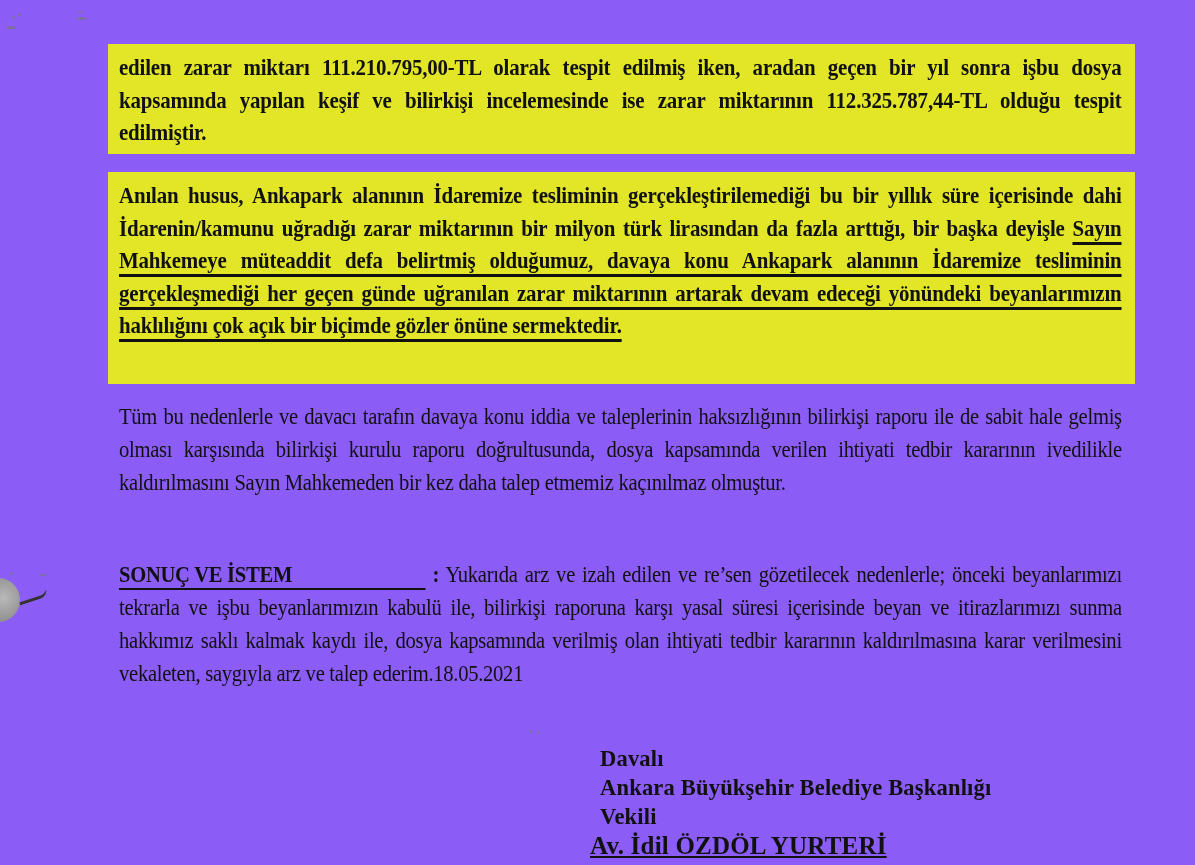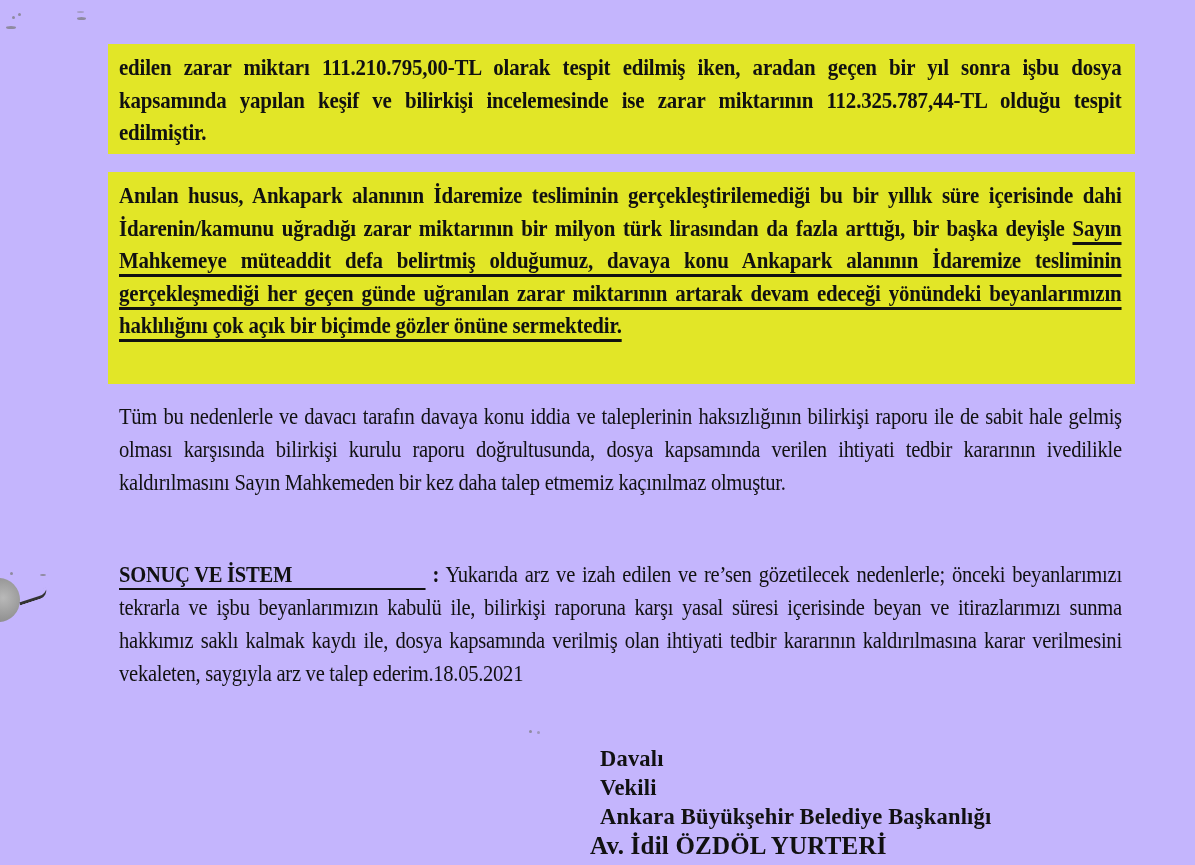--- a/index.html
+++ b/index.html
@@ -12,21 +12,21 @@
       height: 865px;
       position: relative;
       overflow: hidden;
       font-family: "Liberation Serif", "DejaVu Serif", serif;
       color: #111111;
     }
     .page {
       position: absolute;
       left: 0; top: 0;
       width: 1195px; height: 865px;
-      background: #c4b5fd;
+      background: #8b5cf6;
     }
     
     .speck { position: absolute; background: #777; border-radius: 50%; opacity: .7; }
     .hole-punch {
       position: absolute; left: -22px; top: 578px;
       width: 42px; height: 44px; border-radius: 50%;
       background: radial-gradient(circle at 60% 45%, #b9b9b9, #8f8f8f 70%, #a5a5a5);
     }
     .hole-tail {
       position: absolute; left: 18px; top: 592px;
@@ -98,21 +98,21 @@
       width: 480px;
       text-align: left;
       font-family: "Liberation Serif", "DejaVu Serif", serif;
       font-weight: bold;
       font-size: 22.5px;
       line-height: 29px;
       top: 744px;
       letter-spacing: 0.2px;
     }
     .signature div { white-space: nowrap; }
-    .sig-name { font-size: 25px; margin-left: -10px; }
+    .sig-name { font-size: 25px; margin-left: -10px; text-decoration: underline; }
   </style>
 </head>
 <body>
 
 <div class="page">
 
   <span class="speck" style="left:6px;top:26px;width:10px;height:3px;"></span>
   <span class="speck" style="left:12px;top:16px;width:3px;height:3px;"></span>
   <span class="speck" style="left:18px;top:13px;width:3px;height:3px;"></span>
   <span class="speck" style="left:77px;top:17px;width:9px;height:3px;"></span>
@@ -139,18 +139,18 @@
     <span>Tüm bu nedenlerle ve  davacı tarafın davaya konu iddia ve taleplerinin haksızlığının bilirkişi raporu ile de sabit hale gelmiş olması karşısında bilirkişi kurulu raporu doğrultusunda, dosya kapsamında verilen ihtiyati tedbir kararının ivedilikle kaldırılmasını Sayın Mahkemeden bir kez daha talep etmemiz kaçınılmaz olmuştur.</span>
   </p>
 
   <p class="para reg-para p4" style="margin:0;">
     <span class="heading-sonuc">SONUÇ VE İSTEM</span>
     <span class="colon">:</span><span> Yukarıda arz ve izah edilen ve re’sen gözetilecek nedenlerle; önceki beyanlarımızı tekrarla ve işbu beyanlarımızın kabulü ile, bilirkişi raporuna karşı yasal süresi içerisinde beyan ve itirazlarımızı sunma hakkımız saklı kalmak kaydı ile, dosya kapsamında verilmiş olan ihtiyati tedbir kararının kaldırılmasına karar verilmesini vekaleten, saygıyla arz ve talep ederim.18.05.2021</span>
   </p>
 
   <div class="signature">
     <div>Davalı</div>
+    <div>Ankara Büyükşehir Belediye Başkanlığı</div>
     <div>Vekili</div>
-    <div>Ankara Büyükşehir Belediye Başkanlığı</div>
     <div class="sig-name">Av. İdil ÖZDÖL YURTERİ</div>
   </div>
 
 </div>
 
 </body></html>

